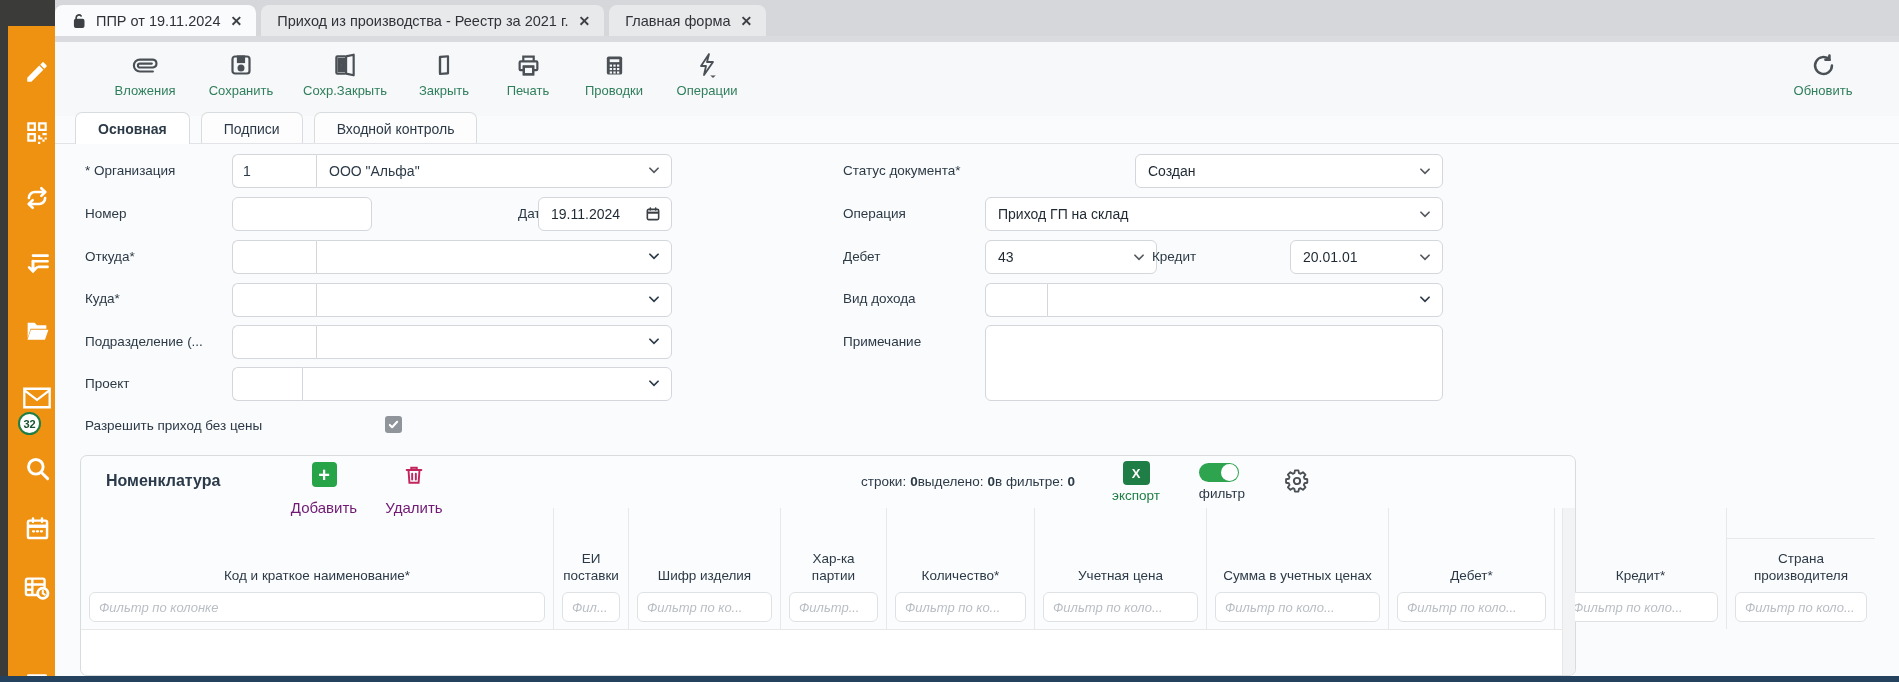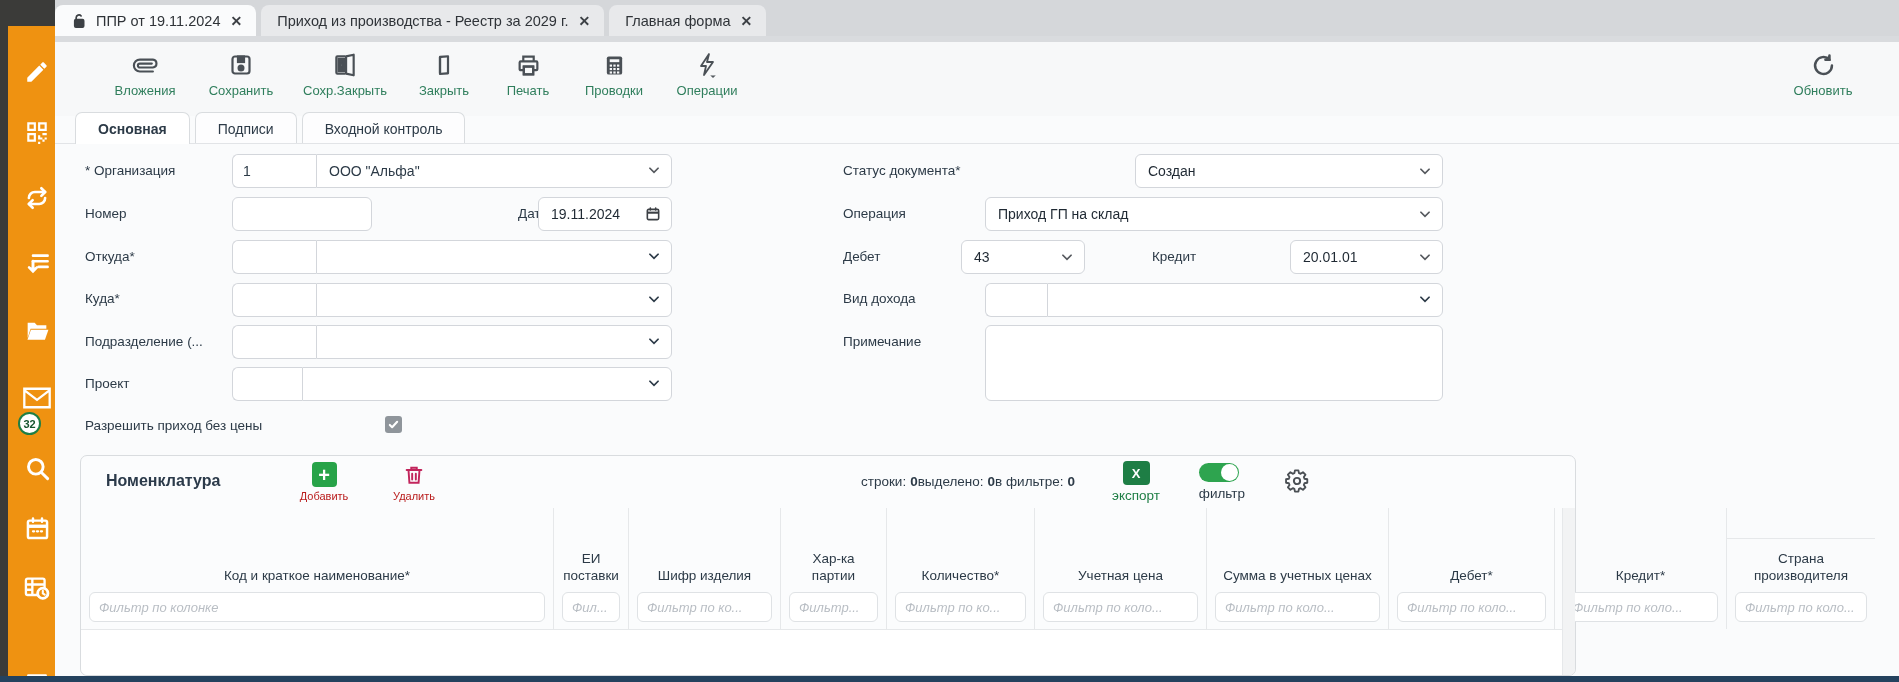--- a/index.html
+++ b/index.html
@@ -25,21 +25,21 @@
   .tab-strip { position:absolute; left:55px; top:36px; right:0; height:6px; background:#d9dbde; }
 
   
   .toolbar { position:absolute; left:55px; top:42px; right:0; height:74px; background:#f7f8f9; display:flex; padding-left:42px; }
   .tbtn { width:96px; display:flex; flex-direction:column; align-items:center; justify-content:flex-start; padding-top:8px; cursor:pointer; }
   .tbtn .ic { height:30px; display:flex; align-items:center; justify-content:center; color:#4a5056; }
   .tbtn .lbl { font-size:13px; color:#2f7e5c; margin-top:3px; white-space:nowrap; }
   .tbtn.refresh { position:absolute; right:28px; top:0;justify-content:space-between; }
 
   
-  .formtabs { position:absolute; left:55px; top:112px; right:0; height:32px; display:flex; padding-left:20px; gap:5px; }
+  .formtabs { position:absolute; left:55px; top:112px; right:0; height:32px; display:flex; padding-left:20px; gap:11px; }
   .ftab { height:32px; padding:0 22px; display:flex; align-items:center; font-size:14px;
     background:#fdfdfe; border:1px solid #d9dcdf; border-bottom:none; border-radius:7px 7px 0 0; color:#2c3a47; cursor:pointer; }
   .ftab.active { font-weight:bold; background:#fff; position:relative; z-index:2; }
   .form-divider { position:absolute; left:55px; top:143px; right:0; height:1px; background:#e2e4e7; }
 
   
   .fld-label { position:absolute; font-size:13.5px; color:#2c3a47; line-height:16px; }
   .inp, .dd, .dd2 { position:absolute; height:34px; border:1px solid #d3d6db; border-radius:6px;
     background:#fff; font-size:14px; color:#1f2933; display:flex; align-items:center; }
   input.raw { position:absolute; height:34px; border:1px solid #d3d6db; border-radius:6px;
@@ -59,21 +59,21 @@
 
   
   .panel { position:absolute; left:80px; top:455px; width:1496px; height:221px;
     border:1px solid #d9dcdf; border-radius:7px; background:#fbfcfd; }
   .panel-head { position:relative; height:52px; }
   .panel-title { position:absolute; left:25px; top:16px; font-size:16px; font-weight:600; color:#2b3a4a; }
   .pbtn { position:absolute; top:6px; width:86px; display:flex; flex-direction:column; align-items:center; cursor:pointer; }
   .pbtn .plus { width:25px; height:25px; border-radius:4px; background:#27a348; color:#fff;
     font-size:20px; font-weight:bold; display:flex; align-items:center; justify-content:center; line-height:1; }
   .pbtn .tr { height:25px; display:flex; align-items:center; color:#c2255c; }
-  .pbtn .plbl { font-size:11px; color:#b91c1c; margin-top:3px; }
+  .pbtn .plbl { font-size:15px; color:#701a75; margin-top:12px; }
   .counters { position:absolute; right:500px; top:18px; display:flex; gap:0; font-size:13.5px; color:#2c3a47; white-space:nowrap; }
   .counters b { margin-left:4px; }
   .exp { position:absolute; right:415px; top:5px; display:flex; flex-direction:column; align-items:center; cursor:pointer; }
   .exp .xbox { width:27px; height:24px; background:#1e7e45; border-radius:4px; color:#fff;
     font-weight:bold; font-size:13px; display:flex; align-items:center; justify-content:center; }
   .exp .elbl { font-size:13.5px; color:#1e7e45; margin-top:3px; }
   .ftoggle { position:absolute; right:330px; top:7px; display:flex; flex-direction:column; cursor:pointer; }
   .ftoggle .tog { width:40px; height:19px; border-radius:10px; background:#2ea44f; position:relative; }
   .ftoggle .tog .knob { position:absolute; right:1px; top:1px; width:17px; height:17px; border-radius:50%; background:#fff; }
   .ftoggle .tlbl { font-size:13.5px; color:#2c3a47; margin-top:4px; }
@@ -185,21 +185,21 @@
       <span style="display:flex">
         <svg width="15" height="16" viewBox="0 0 16 16" fill="none" stroke="#3c4045" stroke-width="1.8">
             <rect x="4" y="6.5" width="9.5" height="8" rx="1.2" fill="#3c4045"></rect>
             <path d="M5.5 6.5V4.5a3 3 0 0 1 5.3-1.9" stroke-linecap="round"></path>
           </svg>
       </span>
       <span>ППР от 19.11.2024</span>
       <span class="x">✕</span>
     </div>
     <div class="wtab">
-      <span>Приход из производства - Реестр за 2029 г.</span>
+      <span>Приход из производства - Реестр за 2021 г.</span>
       <span class="x">✕</span>
     </div>
     <div class="wtab">
       <span>Главная форма</span>
       <span class="x">✕</span>
     </div>
   </div>
   <div class="tab-strip"></div>
 
   <div class="toolbar">
@@ -398,21 +398,21 @@
   <div class="dd" style="left:985px;top:197px;width:458px">
     <span>Приход ГП на склад</span>
     <span class="chev">
         <svg width="14" height="14" viewBox="0 0 24 24" fill="none" stroke="currentColor" stroke-width="3" stroke-linecap="round">
           <path d="M5 9l7 7 7-7"></path>
         </svg>
       </span>
   </div>
 
   <div class="fld-label" style="left:843px;top:249px">Дебет</div>
-  <div class="dd" style="left:961px;top:240px;width:124px">
+  <div class="dd" style="left:985px;top:240px;width:172px">
     <span>43</span>
     <span class="chev">
         <svg width="14" height="14" viewBox="0 0 24 24" fill="none" stroke="currentColor" stroke-width="3" stroke-linecap="round">
           <path d="M5 9l7 7 7-7"></path>
         </svg>
       </span>
   </div>
   <div class="fld-label" style="left:1152px;top:249px">Кредит</div>
   <div class="dd" style="left:1290px;top:240px;width:153px">
     <span>20.01.01</span>

